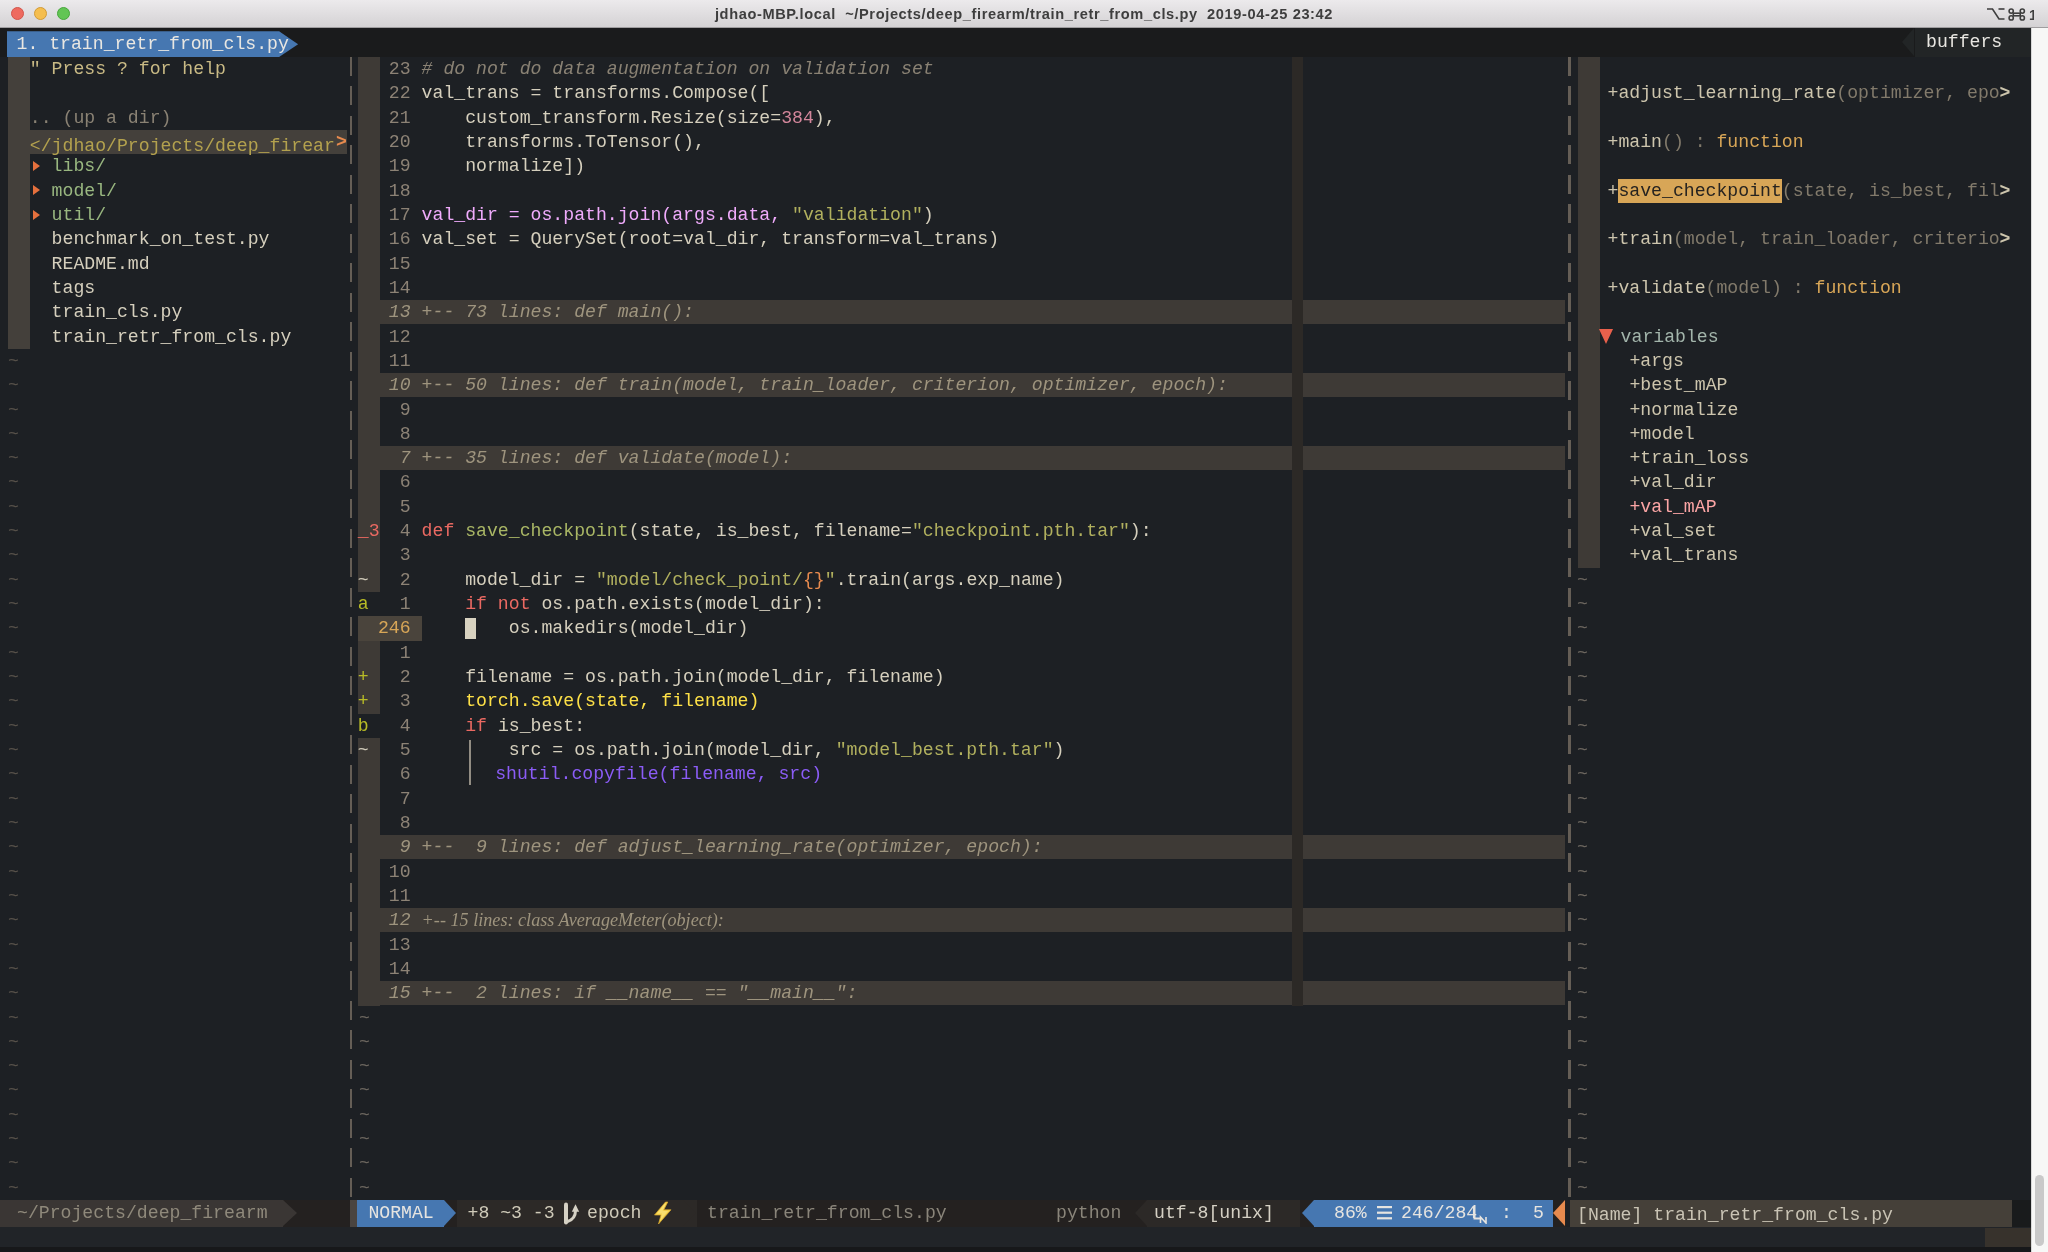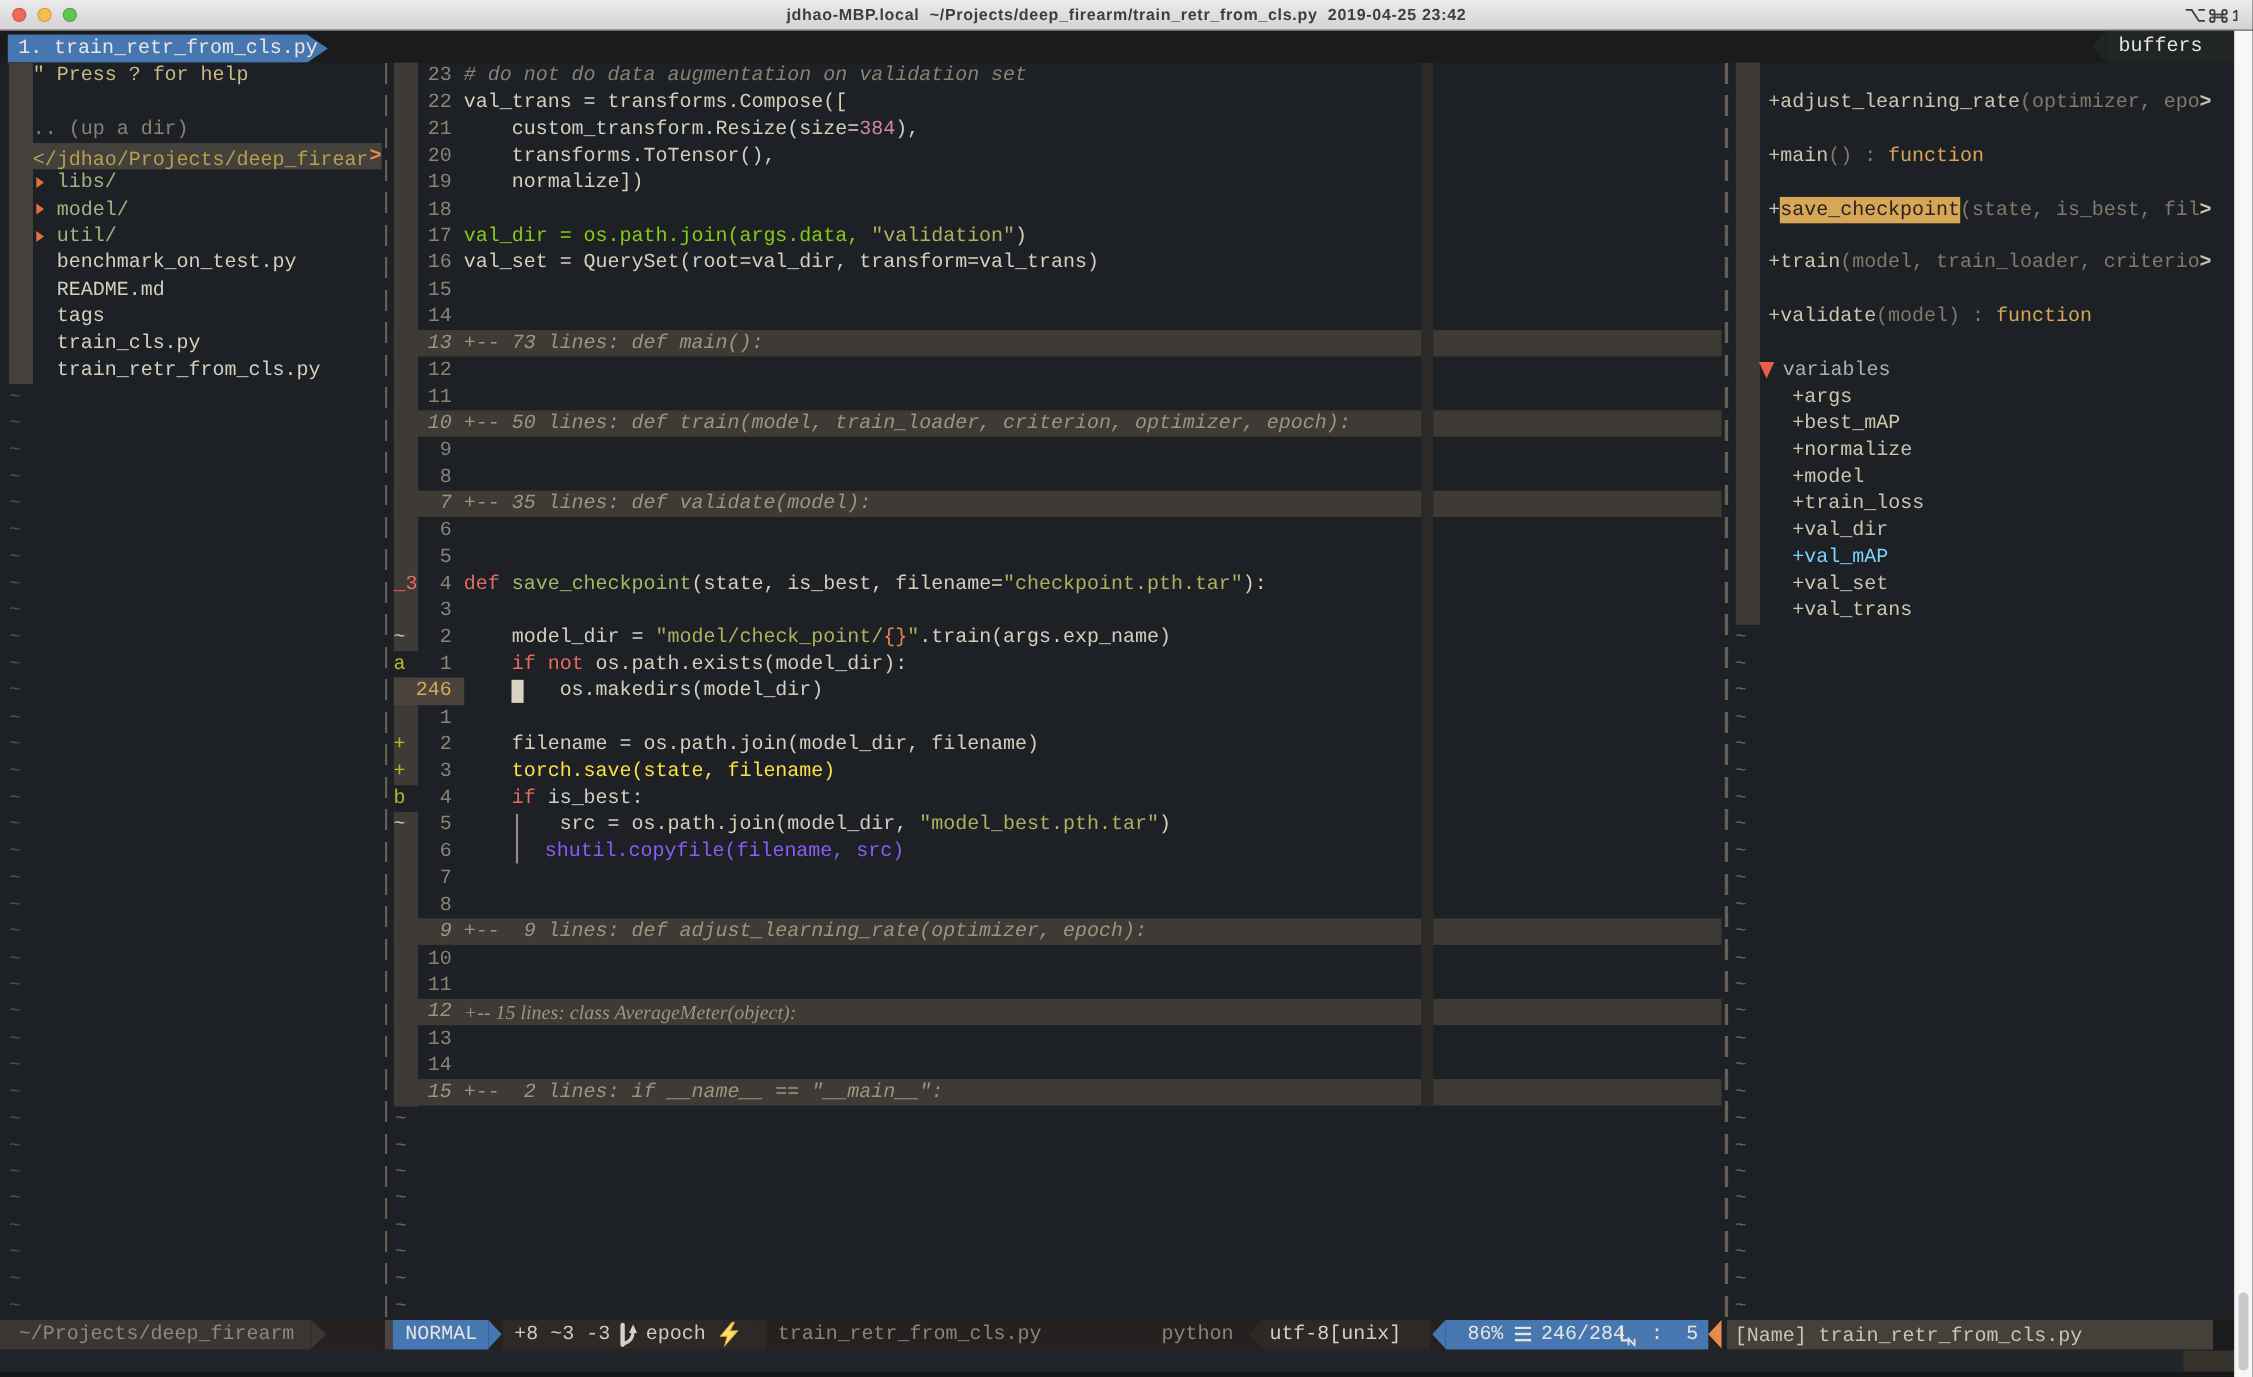--- a/index.html
+++ b/index.html
@@ -138,21 +138,21 @@
 <div class="r" style="left:357.8px;top:592.0px;color:#b8bb26;">a</div>
 <div class="r" style="left:357.8px;top:665.0px;color:#b8bb26;">+</div>
 <div class="r" style="left:357.8px;top:689.3px;color:#b8bb26;">+</div>
 <div class="r" style="left:357.8px;top:713.6px;color:#b8bb26;">b</div>
 <div class="r" style="left:357.8px;top:738.0px;color:#cfc9b8;">~</div>
 <div class="r it" style="left:421.6px;top:57.0px;color:#8a8274;"># do not do data augmentation on validation set</div>
 <div class="r" style="left:421.6px;top:81.3px;color:#d5cfbd;">val_trans = transforms.Compose([</div>
 <div class="r" style="left:421.6px;top:105.6px;color:#d5cfbd;"><span style="color:#d5cfbd;">    custom_transform.Resize(size=</span><span style="color:#d3869b;">384</span><span style="color:#d5cfbd;">),</span></div>
 <div class="r" style="left:421.6px;top:130.0px;color:#d5cfbd;">    transforms.ToTensor(),</div>
 <div class="r" style="left:421.6px;top:154.3px;color:#d5cfbd;">    normalize])</div>
-<div class="r" style="left:421.6px;top:202.9px;color:#d5cfbd;"><span style="color:#84cc16;margin-top:44px;">val_dir = os.path.join(args.data, </span><span style="color:#b1b05e;">"validation"</span><span style="color:#d5cfbd;">)</span></div>
+<div class="r" style="left:421.6px;top:202.9px;color:#d5cfbd;"><span style="color:#f0abfc;margin-top:44px;">val_dir = os.path.join(args.data, </span><span style="color:#b1b05e;">"validation"</span><span style="color:#d5cfbd;">)</span></div>
 <div class="r" style="left:421.6px;top:227.2px;color:#d5cfbd;">val_set = QuerySet(root=val_dir, transform=val_trans)</div>
 <div class="r it" style="left:421.6px;top:300.2px;color:#9e947e;">+-- 73 lines: def main():</div>
 <div class="r it" style="left:421.6px;top:373.2px;color:#9e947e;">+-- 50 lines: def train(model, train_loader, criterion, optimizer, epoch):</div>
 <div class="r it" style="left:421.6px;top:446.1px;color:#9e947e;">+-- 35 lines: def validate(model):</div>
 <div class="r" style="left:421.6px;top:519.1px;color:#d5cfbd;"><span style="color:#ea6962;">def </span><span style="color:#a9b665;">save_checkpoint</span><span style="color:#d5cfbd;">(state, is_best, filename=</span><span style="color:#b1b05e;">"checkpoint.pth.tar"</span><span style="color:#d5cfbd;">):</span></div>
 <div class="r" style="left:421.6px;top:567.7px;color:#d5cfbd;"><span style="color:#d5cfbd;">    model_dir = </span><span style="color:#b1b05e;">"model/check_point/</span><span style="color:#e78a4e;">{}</span><span style="color:#b1b05e;">"</span><span style="color:#d5cfbd;">.train(args.exp_name)</span></div>
 <div class="r" style="left:421.6px;top:592.0px;color:#d5cfbd;"><span style="color:#d5cfbd;">    </span><span style="color:#ea6962;">if not</span><span style="color:#d5cfbd;"> os.path.exists(model_dir):</span></div>
 <div class="r" style="left:421.6px;top:616.4px;color:#d5cfbd;">        os.makedirs(model_dir)</div>
 <div class="r" style="left:421.6px;top:665.0px;color:#d5cfbd;">    filename = os.path.join(model_dir, filename)</div>
 <div class="r" style="left:421.6px;top:689.3px;color:#fde047;">    torch.save(state, filename)</div>
@@ -183,21 +183,21 @@
 <div class="r" style="left:1999.6px;top:227.2px;color:#cdc5ad;font-weight:bold;">&gt;</div>
 <div class="r" style="left:1607.5px;top:275.9px;color:#d5cfbd;"><span style="color:#cdc5ad;">+validate</span><span style="color:#827a6b;">(model)</span><span style="color:#827a6b;"> : </span><span style="color:#d8a657;">function</span></div>
 <div style="position:absolute;left:1598.5px;top:329.0px;width:0;height:0;border-top:15px solid #e8604c;border-left:7.5px solid transparent;border-right:7.5px solid transparent;"></div>
 <div class="r" style="left:1620.6px;top:324.5px;color:#a3b5ab;">variables</div>
 <div class="r" style="left:1629.4px;top:348.8px;color:#cdc5ad;">+args</div>
 <div class="r" style="left:1629.4px;top:373.2px;color:#cdc5ad;">+best_mAP</div>
 <div class="r" style="left:1629.4px;top:397.5px;color:#cdc5ad;">+normalize</div>
 <div class="r" style="left:1629.4px;top:421.8px;color:#cdc5ad;">+model</div>
 <div class="r" style="left:1629.4px;top:446.1px;color:#cdc5ad;">+train_loss</div>
 <div class="r" style="left:1629.4px;top:470.4px;color:#cdc5ad;">+val_dir</div>
-<div class="r" style="left:1629.4px;top:494.8px;color:#7dd3fc;">+val_mAP</div>
+<div class="r" style="left:1629.4px;top:494.8px;color:#fca5a5;">+val_mAP</div>
 <div class="r" style="left:1629.4px;top:519.1px;color:#cdc5ad;">+val_set</div>
 <div class="r" style="left:1629.4px;top:543.4px;color:#cdc5ad;">+val_trans</div>
 <div class="r" style="left:1577.0px;top:567.7px;color:#6b655e;">~</div>
 <div class="r" style="left:1577.0px;top:592.0px;color:#6b655e;">~</div>
 <div class="r" style="left:1577.0px;top:616.4px;color:#6b655e;">~</div>
 <div class="r" style="left:1577.0px;top:640.7px;color:#6b655e;">~</div>
 <div class="r" style="left:1577.0px;top:665.0px;color:#6b655e;">~</div>
 <div class="r" style="left:1577.0px;top:689.3px;color:#6b655e;">~</div>
 <div class="r" style="left:1577.0px;top:713.6px;color:#6b655e;">~</div>
 <div class="r" style="left:1577.0px;top:738.0px;color:#6b655e;">~</div>

